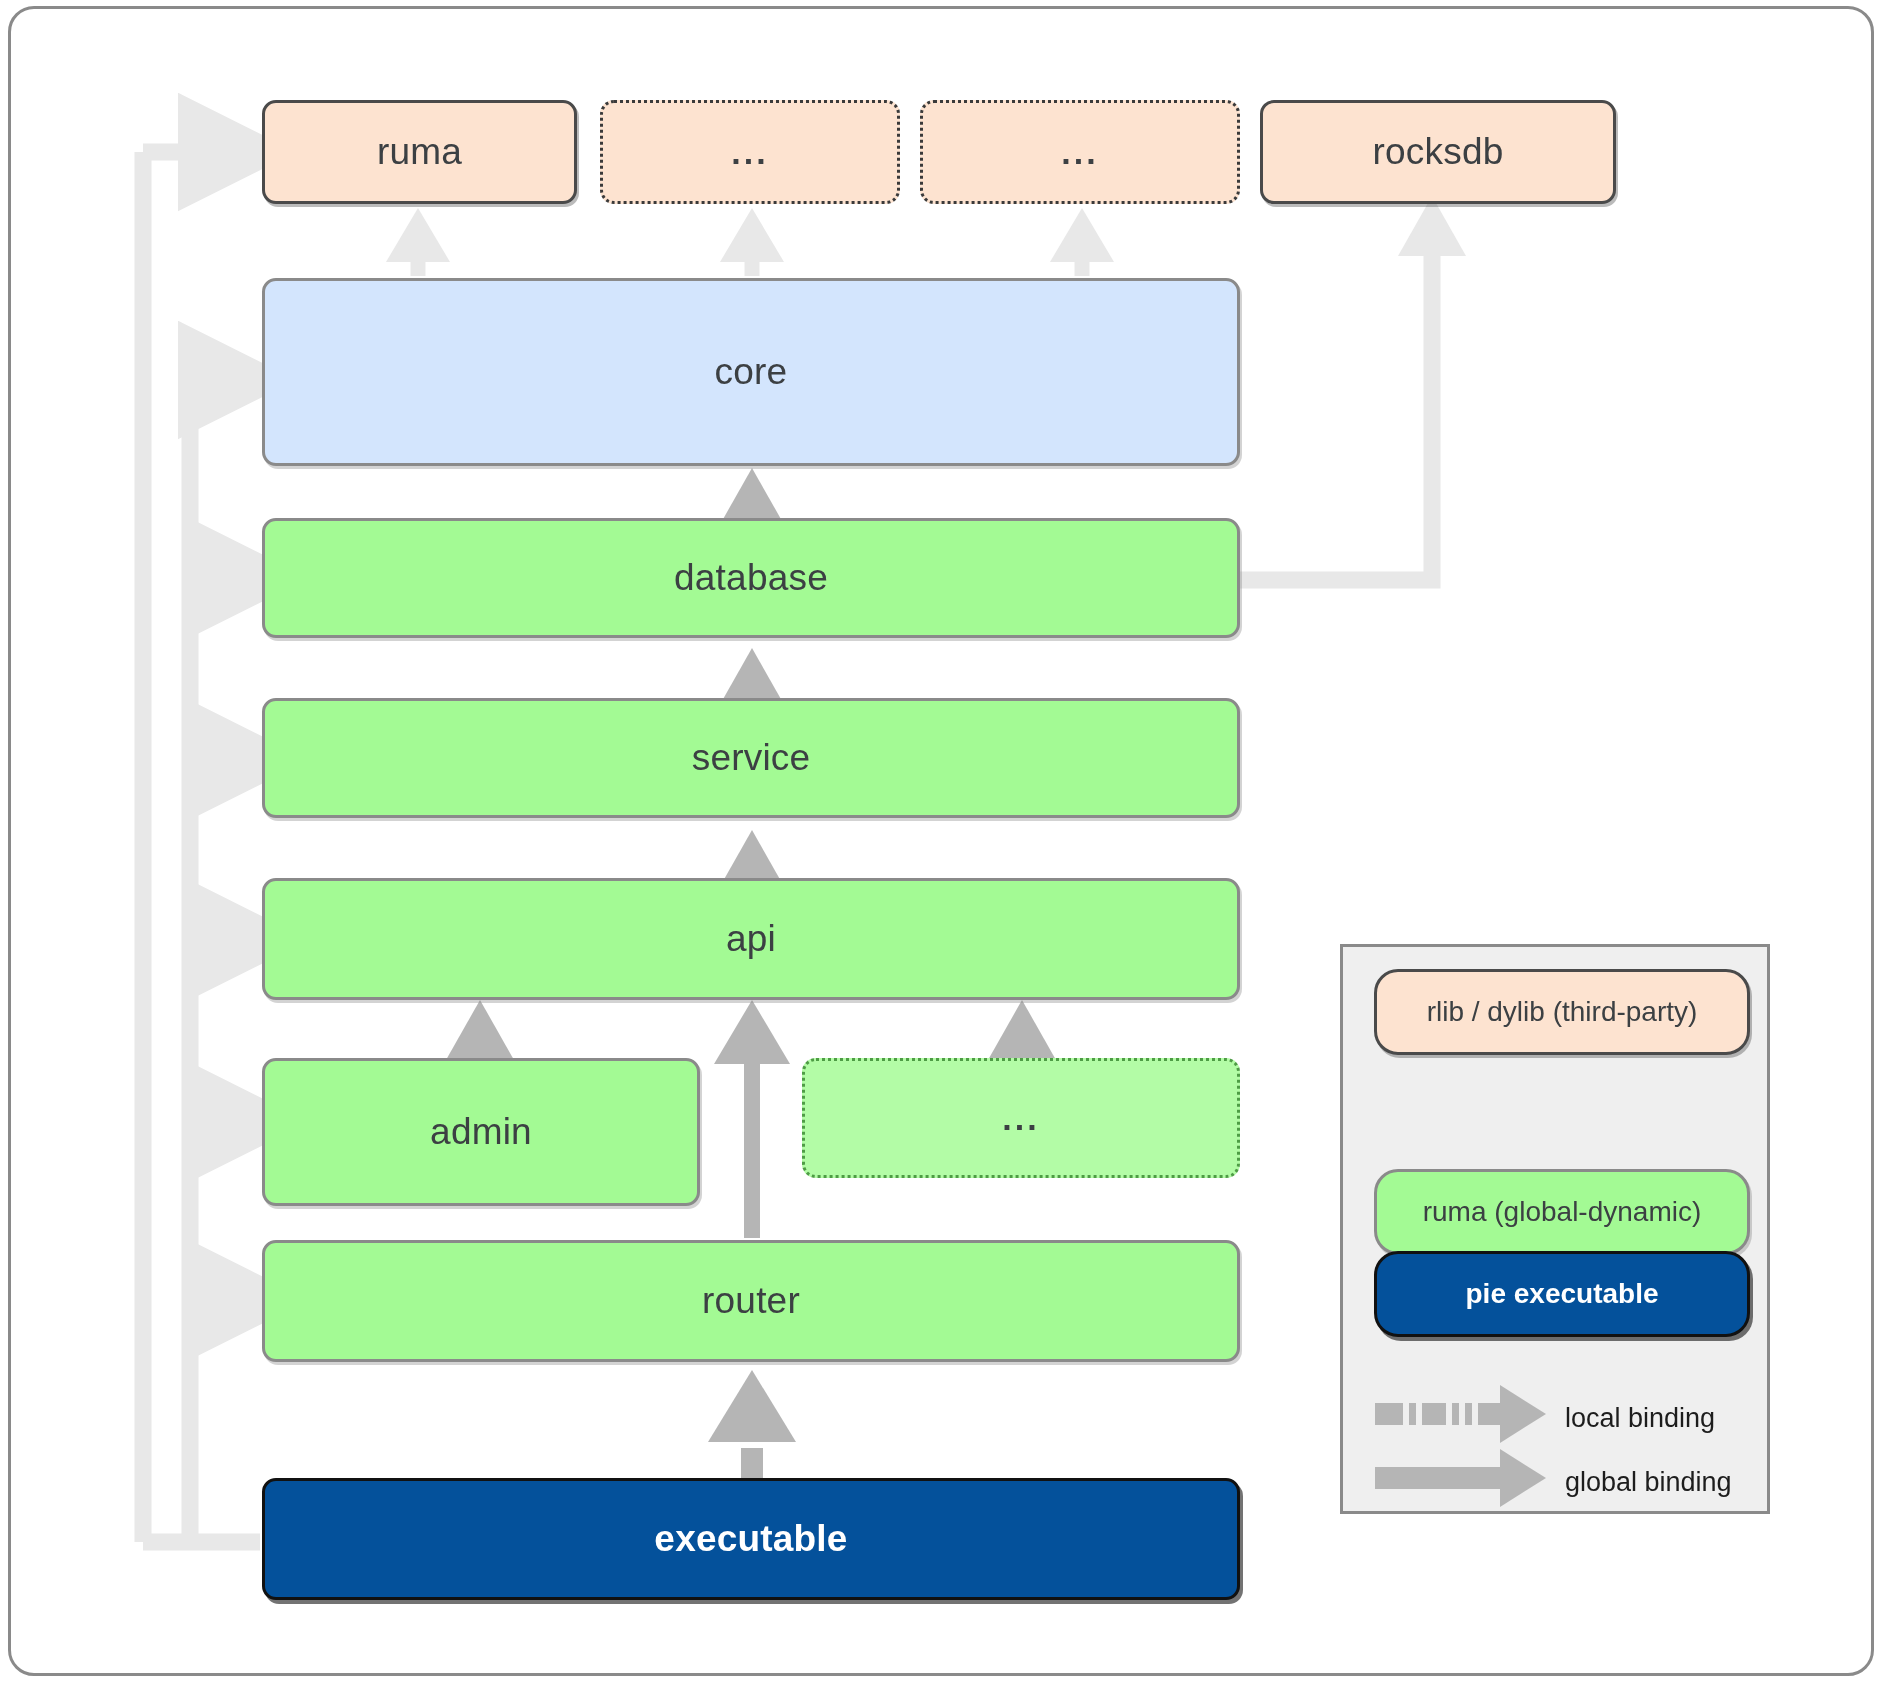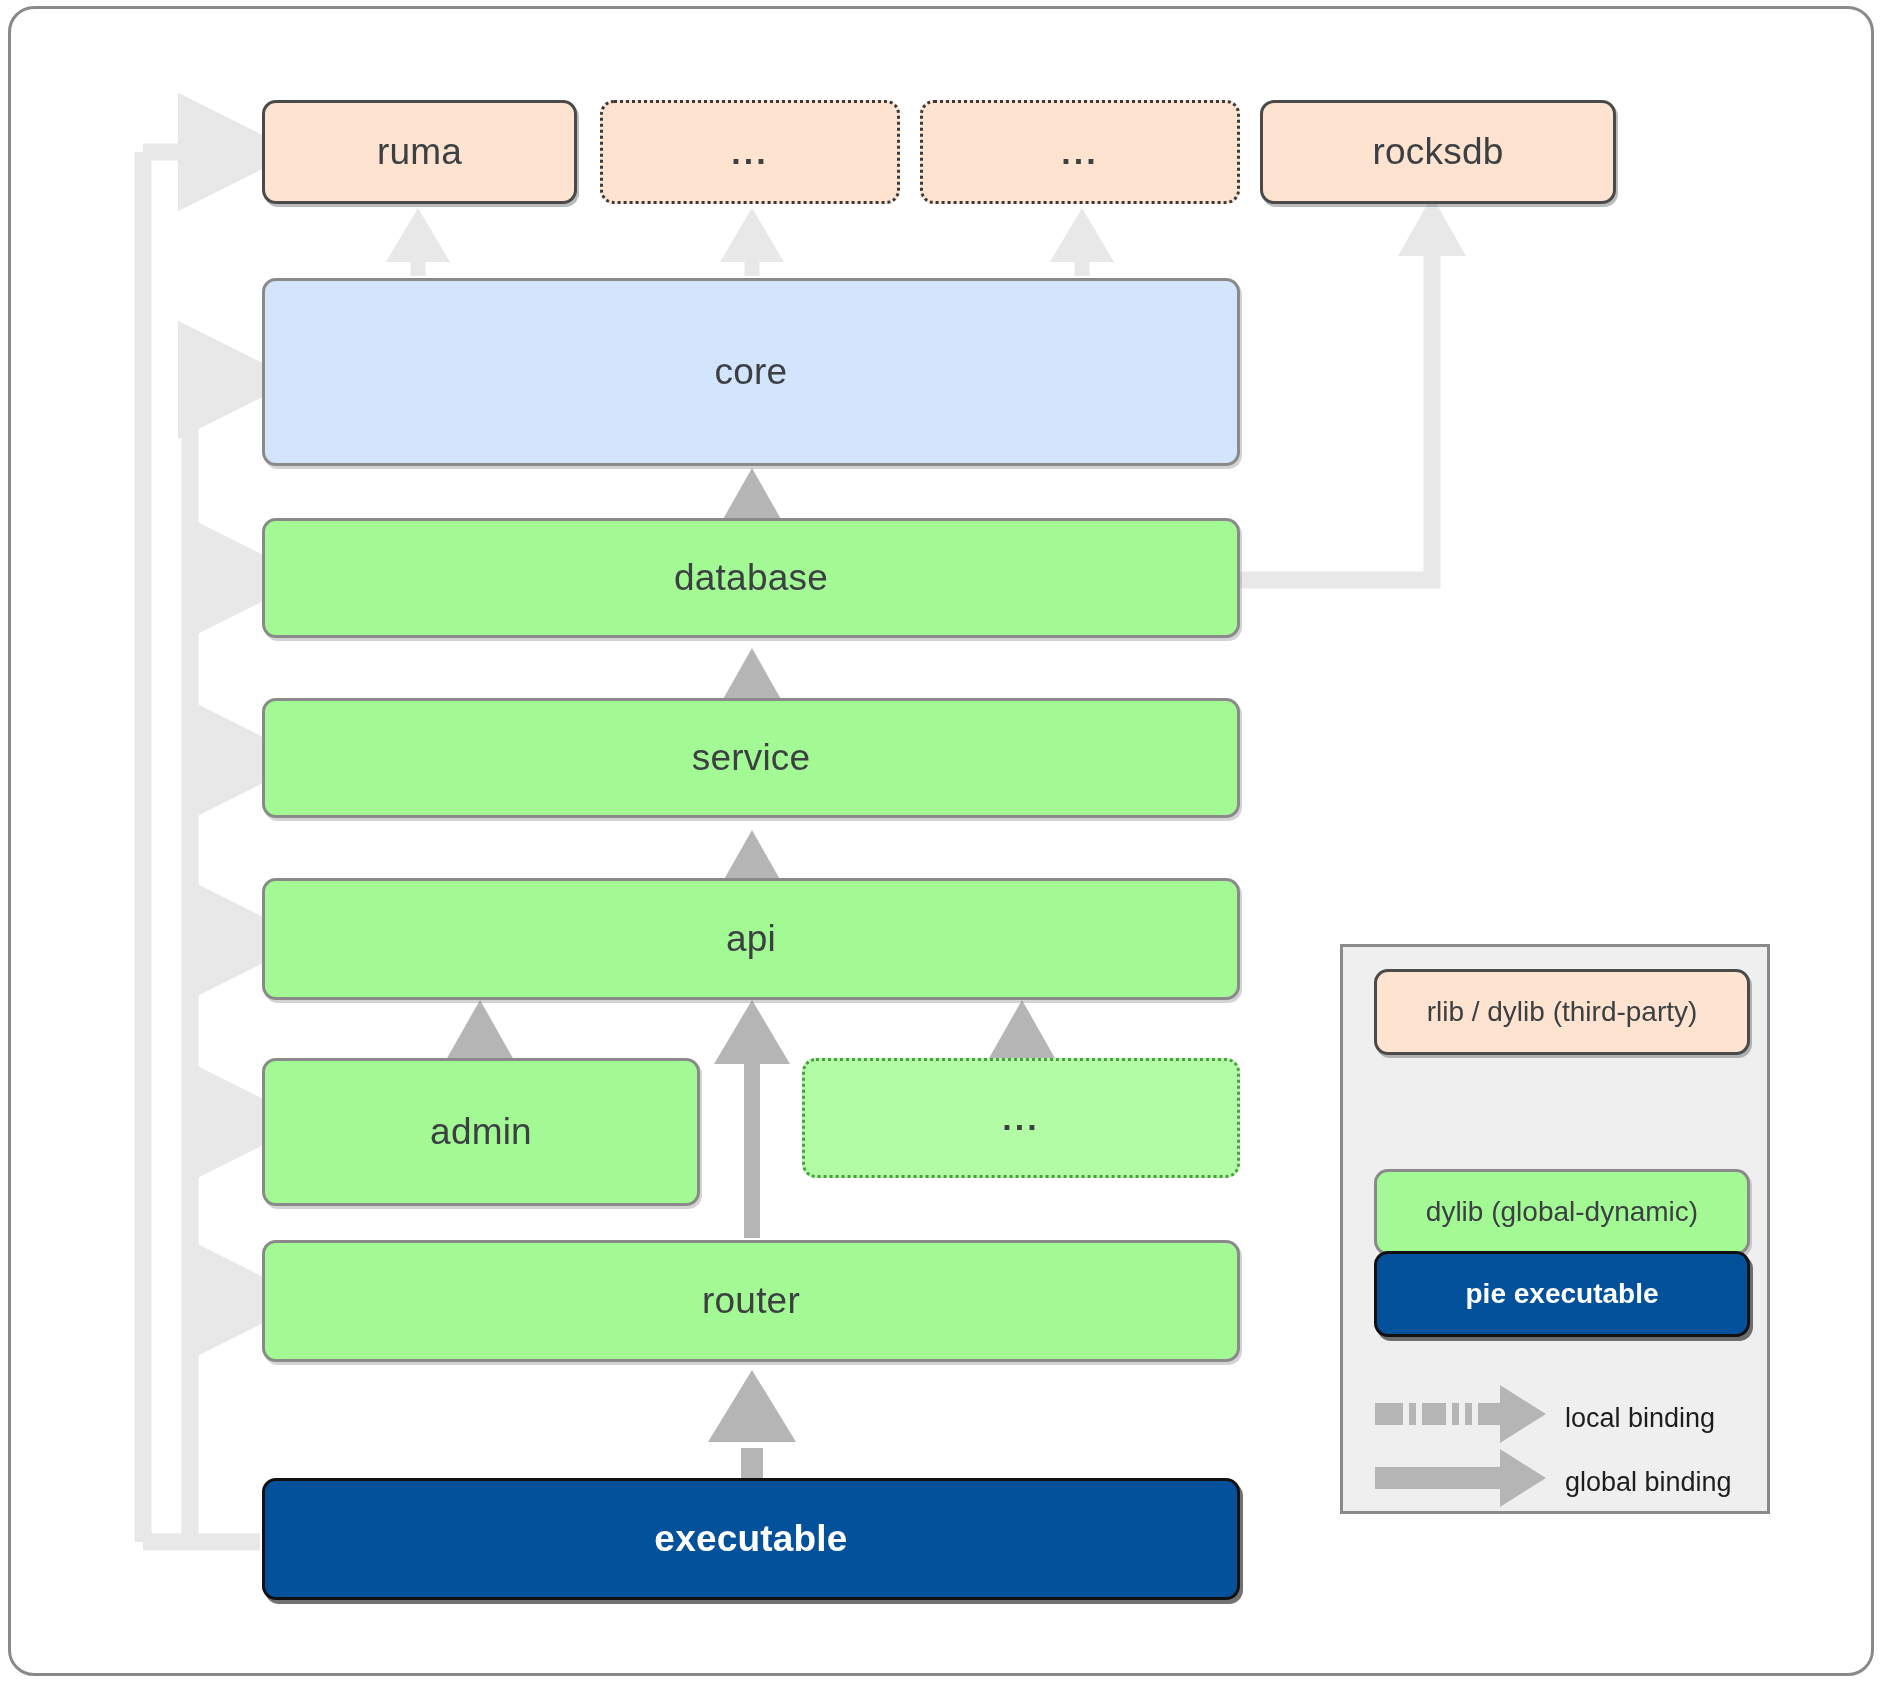--- a/index.html
+++ b/index.html
@@ -26,21 +26,21 @@
          box-shadow:2px 3px 0 rgba(130,130,130,.35);}
   .green.dotted{background:#b3fca6;border:3px dotted #4e9c45;box-shadow:none;}
   .navy{background:#04519b;border:3px solid #111111;color:#ffffff;font-weight:bold;
         box-shadow:3px 4px 0 rgba(0,0,0,.55);}
 
   .ellipsis{font-size:34px;letter-spacing:3px;font-weight:bold;color:#3c4043;}
 
   
   #legend{position:absolute;left:1340px;top:944px;width:430px;height:570px;
           background:#efefef;border:3px solid #8a8a8a;box-sizing:border-box;}
-  .lg-box{position:absolute;left:31px;width:370px;height:80px;border-radius:14px;
+  .lg-box{position:absolute;left:31px;width:370px;height:80px;border-radius:24px;
           display:flex;align-items:center;justify-content:center;font-size:28px;color:#3c4043;}
   .lg-peach{background:#fde3d0;border:3px solid #4a4a4a;box-shadow:2px 3px 0 rgba(60,60,60,.35);}
   .lg-blue{background:#d3e5fd;border:3px solid #8a8a8a;box-shadow:2px 3px 0 rgba(130,130,130,.35);}
   .lg-green{background:#a3fa94;border:3px solid #8a8a8a;box-shadow:2px 3px 0 rgba(130,130,130,.35);}
   .lg-navy{background:#04519b;border:3px solid #111;color:#fff;font-weight:bold;
            box-shadow:3px 4px 0 rgba(0,0,0,.55);}
   .lg-label{position:absolute;font-size:27px;color:#1d1d1d;}
 </style>
 </head>
 <body>
@@ -161,21 +161,21 @@
 
   <div class="node navy" style="left:262px;top:1478px;width:978px;height:122px;">
     <span>executable</span>
   </div>
 
   <div id="legend">
     <div class="lg-box lg-peach" style="top:22px;">
       <span>rlib / dylib (third-party)</span>
     </div>
     <div class="lg-box lg-green" style="top:222px;">
-      <span>dylib (global-dynamic)</span>
+      <span>ruma (global-dynamic)</span>
     </div>
     <div class="lg-box lg-navy" style="top:304px;">
       <span>pie executable</span>
     </div>
 
     <svg style="position:absolute;left:28px;top:432px;width:180px;height:130px;" viewBox="0 0 180 130">
       <g fill="#b5b5b5">
 
         <rect x="4" y="24" width="28" height="22"></rect>
         <rect x="38" y="24" width="7" height="22"></rect>

